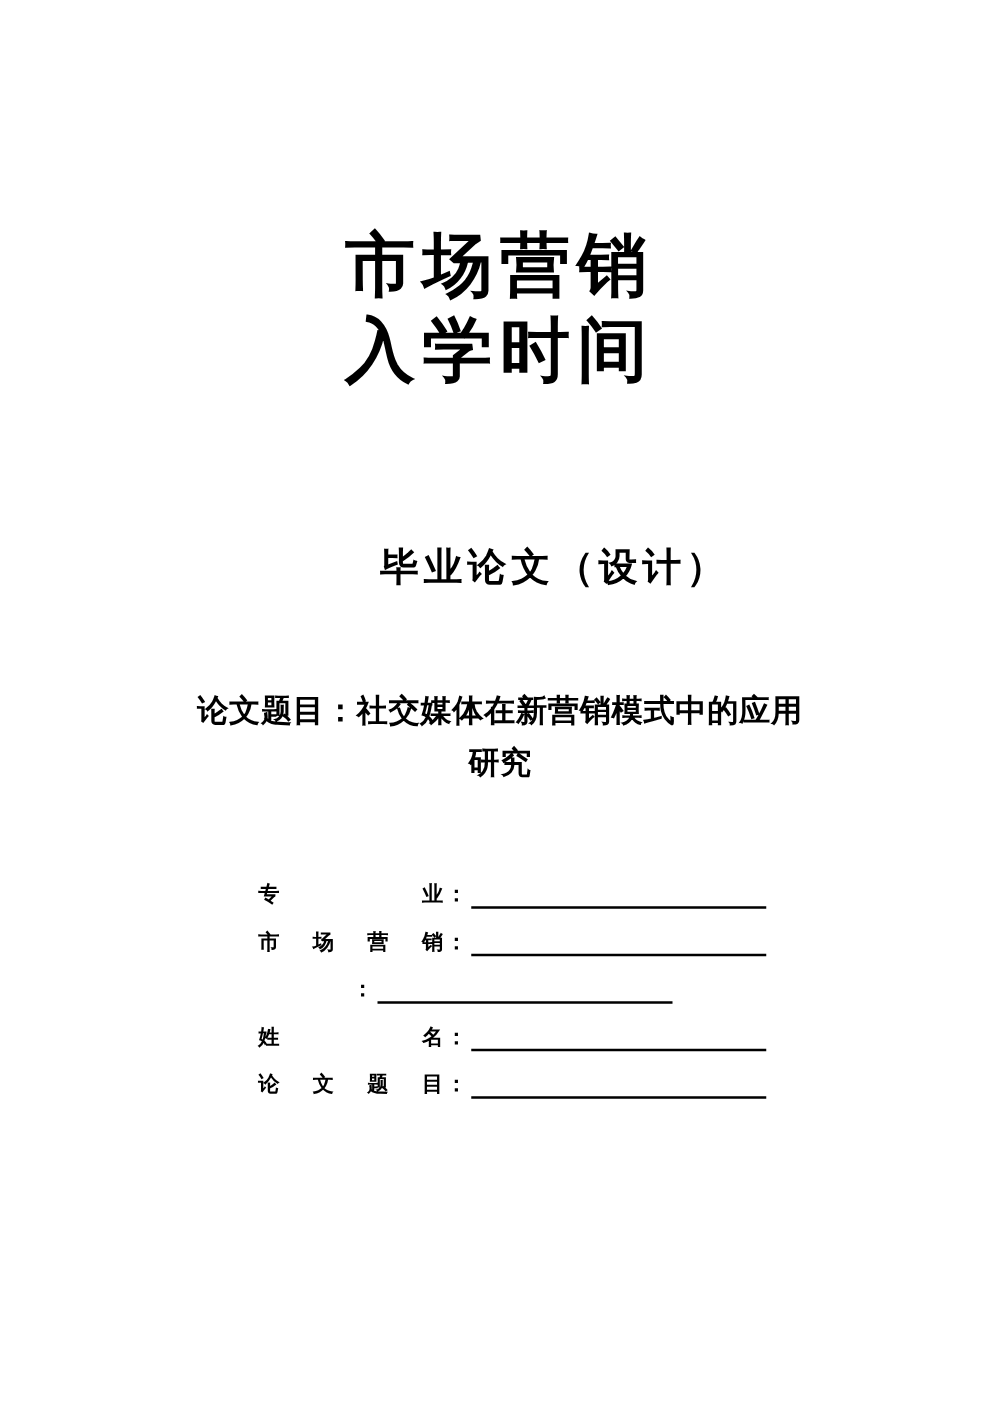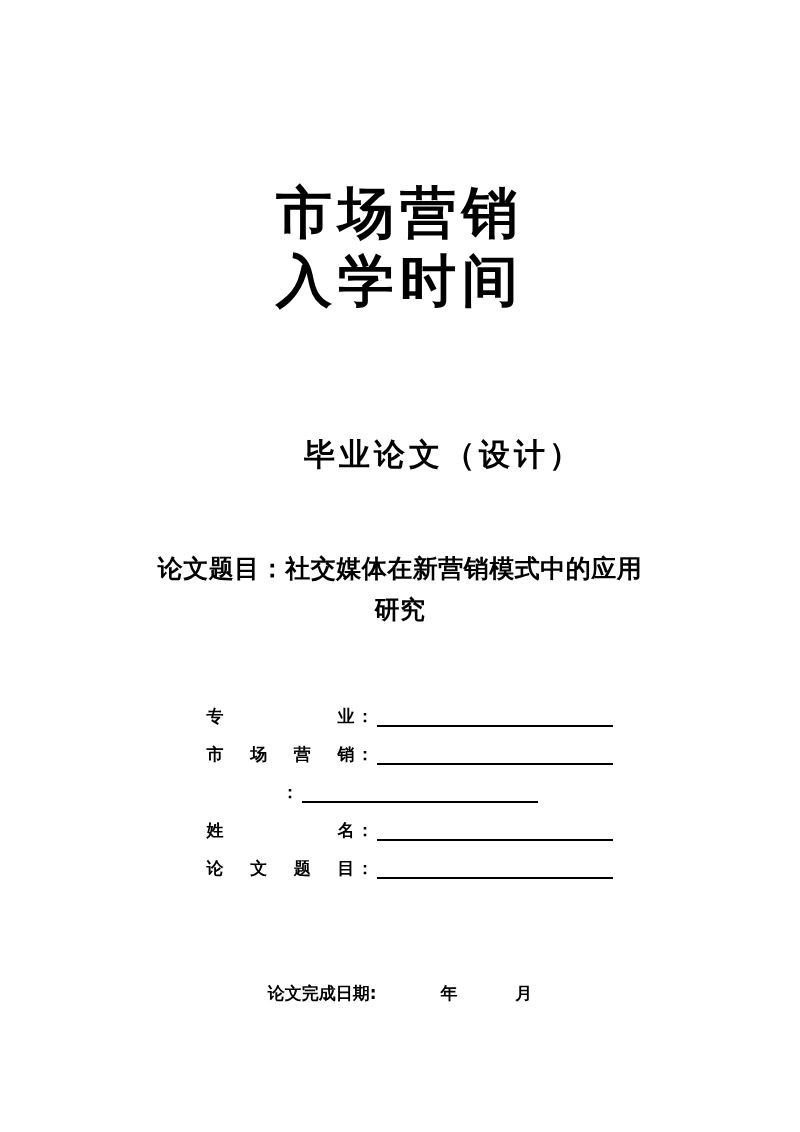--- a/index.html
+++ b/index.html
@@ -165,21 +165,14 @@
     </div>
 
     <div class="field-row">
       <span class="field-label">论文题目</span>
       <span class="field-colon">：</span>
       <span class="field-line"></span>
     </div>
 
   </div>
 
-  <div class="footer-date">
-    <span>论文完成日期:</span>
-    <span class="gap-lg"></span>
-    <span>年</span>
-    <span class="gap-md"></span>
-    <span>月</span>
-  </div>
 
 </div>
 
 </body></html>

